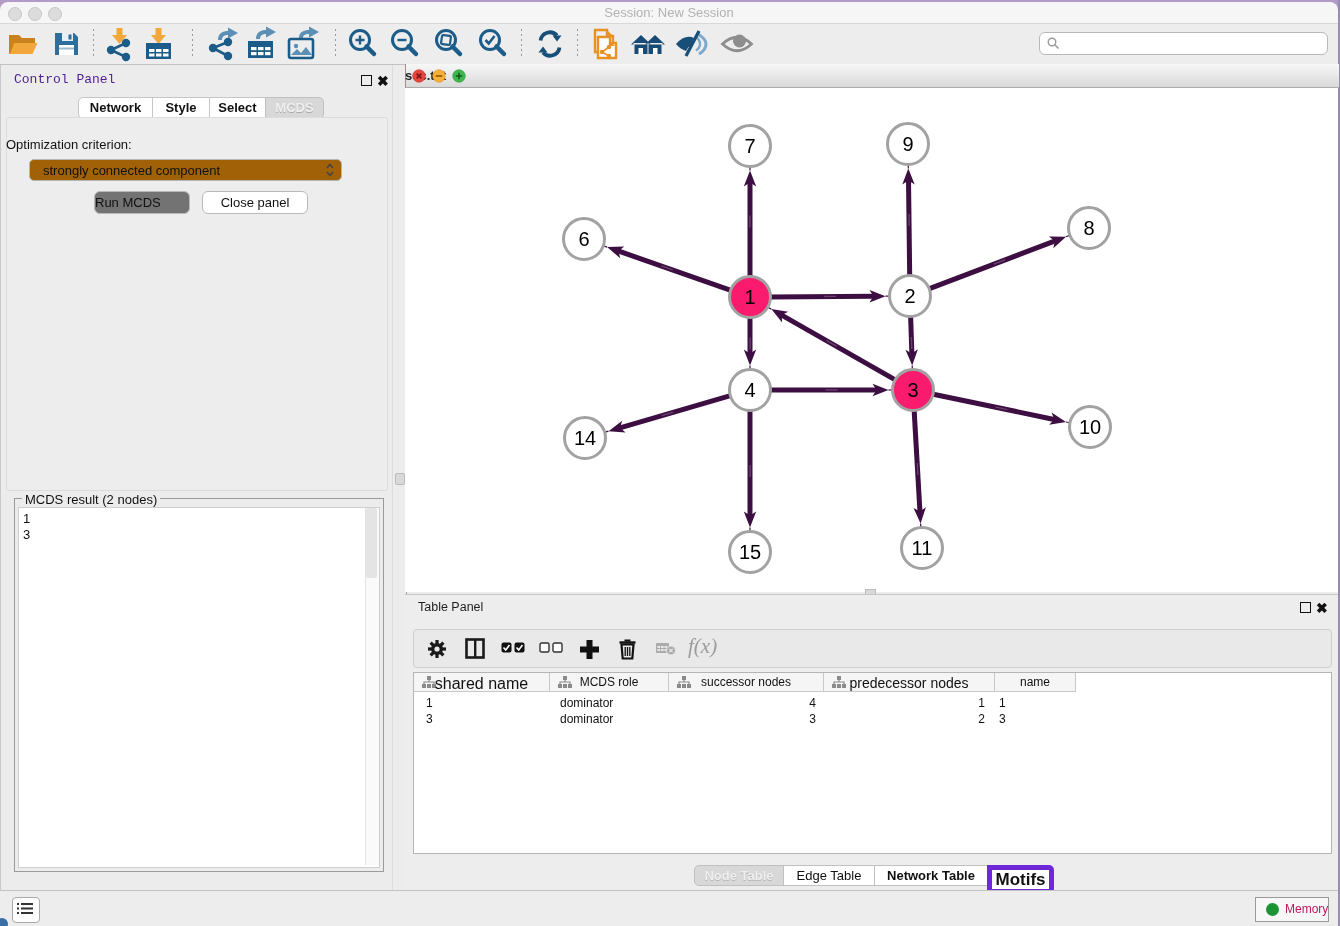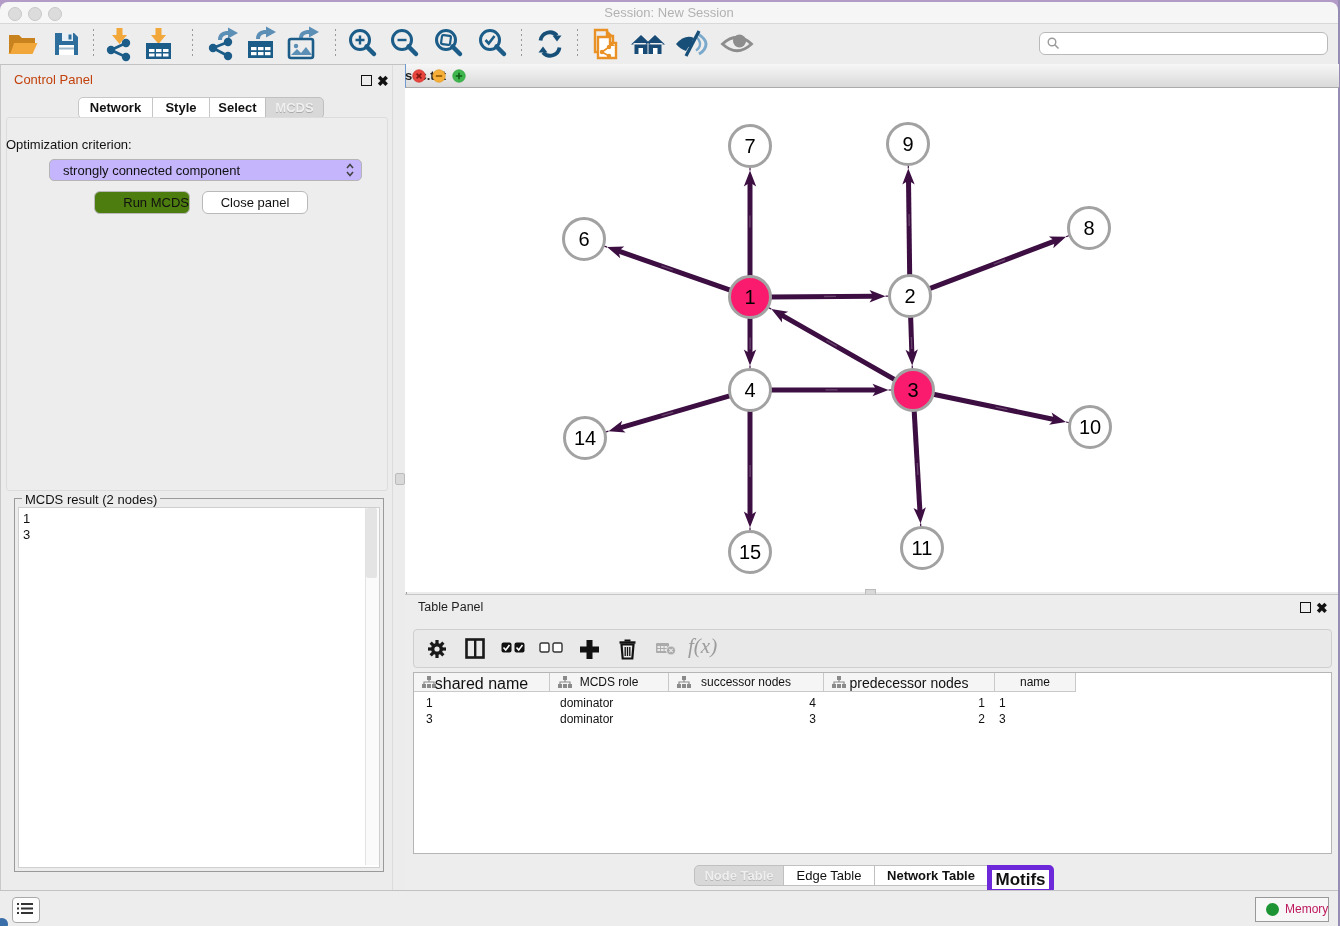--- a/index.html
+++ b/index.html
@@ -143,42 +143,42 @@
     <div style="position:absolute;left:577px;top:5px;width:1px;height:30px;background:repeating-linear-gradient(#999 0 2px,transparent 2px 5px);"></div>
     <div style="position:absolute;left:1039px;top:8px;width:287px;height:21px;background:#fff;border:1px solid #b9b9b9;border-radius:6px;">
 <svg width="13" height="13" viewBox="0 0 13 13" style="position:absolute;left:7px;top:4px;">
         <circle cx="5" cy="5" r="3.8" fill="none" stroke="#9a9a9a" stroke-width="1.4"></circle>
         <path d="M7.8 7.8 L11.5 11.5" stroke="#9a9a9a" stroke-width="1.6"></path>
       </svg>
     </div>
   </div>
 
 <div class="abs" style="left:0;top:65px;width:392px;height:825px;background:#ececec;border-left:1px solid #c9c9c9;"></div>
-<div class="abs" style="left:14px;top:72px;font-size:13px;color:#c2410c;">Control Panel</div>
+<div class="abs" style="left:14px;top:72px;font-size:13px;color:#4c1d95;font-family:Liberation Mono, monospace;">Control Panel</div>
 
 <div class="abs" style="left:361px;top:75px;width:9px;height:9px;border:1.5px solid #111;"></div>
 <div class="abs" style="left:377px;top:73px;font-size:14px;font-weight:bold;color:#111;">✖</div>
 
 <div class="abs" style="left:78px;top:97px;width:244px;height:21px;">
   <div class="abs" style="left:0;top:0;width:73px;height:20px;background:#fff;border:1px solid #c6c6c6;border-radius:5px 0 0 5px;text-align:center;font-size:13px;font-weight:bold;line-height:20px;color:#111;">Network</div>
   <div class="abs" style="left:74px;top:0;width:56px;height:20px;background:#fff;border:1px solid #c6c6c6;text-align:center;font-size:13px;font-weight:bold;line-height:20px;color:#111;">Style</div>
   <div class="abs" style="left:131px;top:0;width:55px;height:20px;background:#fff;border:1px solid #c6c6c6;text-align:center;font-size:13px;font-weight:bold;line-height:20px;color:#111;">Select</div>
   <div class="abs" style="left:187px;top:0;width:57px;height:20px;background:#d8d8d8;border:1px solid #c0c0c0;border-radius:0 5px 5px 0;text-align:center;font-size:13px;font-weight:bold;line-height:20px;color:#f0f0f0;text-shadow:0 1px 0 #aaa;">MCDS</div>
 </div>
 
 <div class="abs" style="left:6px;top:117px;width:380px;height:372px;background:#ededed;border:1px solid #dcdcdc;border-radius:3px;"></div>
 <div class="abs" style="left:6px;top:137px;width:380px;text-align:left;font-size:13px;color:#111;">Optimization criterion:</div>
-<div class="abs" style="left:49px;top:159px;width:311px;height:20px;background:#c4b5fd;border:1px solid #b5b5b5;border-radius:5px;">
+<div class="abs" style="left:29px;top:159px;width:311px;height:20px;background:#a16207;border:1px solid #b5b5b5;border-radius:5px;">
   <span style="position:absolute;left:13px;top:3px;font-size:13px;color:#111;">strongly connected component</span>
   <svg style="position:absolute;right:6px;top:3px;" width="10" height="14" viewBox="0 0 10 14">
       <path d="M2 5 L5 1.5 L8 5" fill="none" stroke="#444" stroke-width="1.6"></path>
       <path d="M2 9 L5 12.5 L8 9" fill="none" stroke="#444" stroke-width="1.6"></path>
     </svg>
 </div>
-<div class="abs" style="left:94px;top:191px;width:94px;height:21px;background:#4d7c0f;border:1px solid #b9b9b9;border-radius:6px;text-align:right;font-size:13px;line-height:21px;color:#111;">Run MCDS</div>
+<div class="abs" style="left:94px;top:191px;width:94px;height:21px;background:#737373;border:1px solid #b9b9b9;border-radius:6px;text-align:left;font-size:13px;line-height:21px;color:#111;">Run MCDS</div>
 <div class="abs" style="left:202px;top:191px;width:104px;height:21px;background:#fff;border:1px solid #b9b9b9;border-radius:6px;text-align:center;font-size:13px;line-height:21px;color:#111;">Close panel</div>
 
 <div class="abs" style="left:14px;top:498px;width:368px;height:372px;border:1px solid #9a9a9a;"></div>
 <div class="abs" style="left:22px;top:492px;background:#ececec;padding:0 3px;font-size:13px;color:#111;">MCDS result (2 nodes)</div>
 <div class="abs" style="left:18px;top:507px;width:360px;height:359px;background:#fff;border:1px solid #cfcfcf;"></div>
 <div class="abs" style="left:23px;top:511px;font-size:13px;line-height:16px;color:#111;">1<br>3</div>
 <div class="abs" style="left:365px;top:508px;width:13px;height:357px;background:#fafafa;border-left:1px solid #e2e2e2;"></div>
 <div class="abs" style="left:366px;top:508px;width:11px;height:70px;background:#e4e4e4;border-radius:2px;"></div>
 
 <div class="abs" style="left:392px;top:65px;width:13px;height:825px;background:#ececec;border-left:1px solid #dcdcdc;border-right:1px solid #9f9f9f;"></div>

